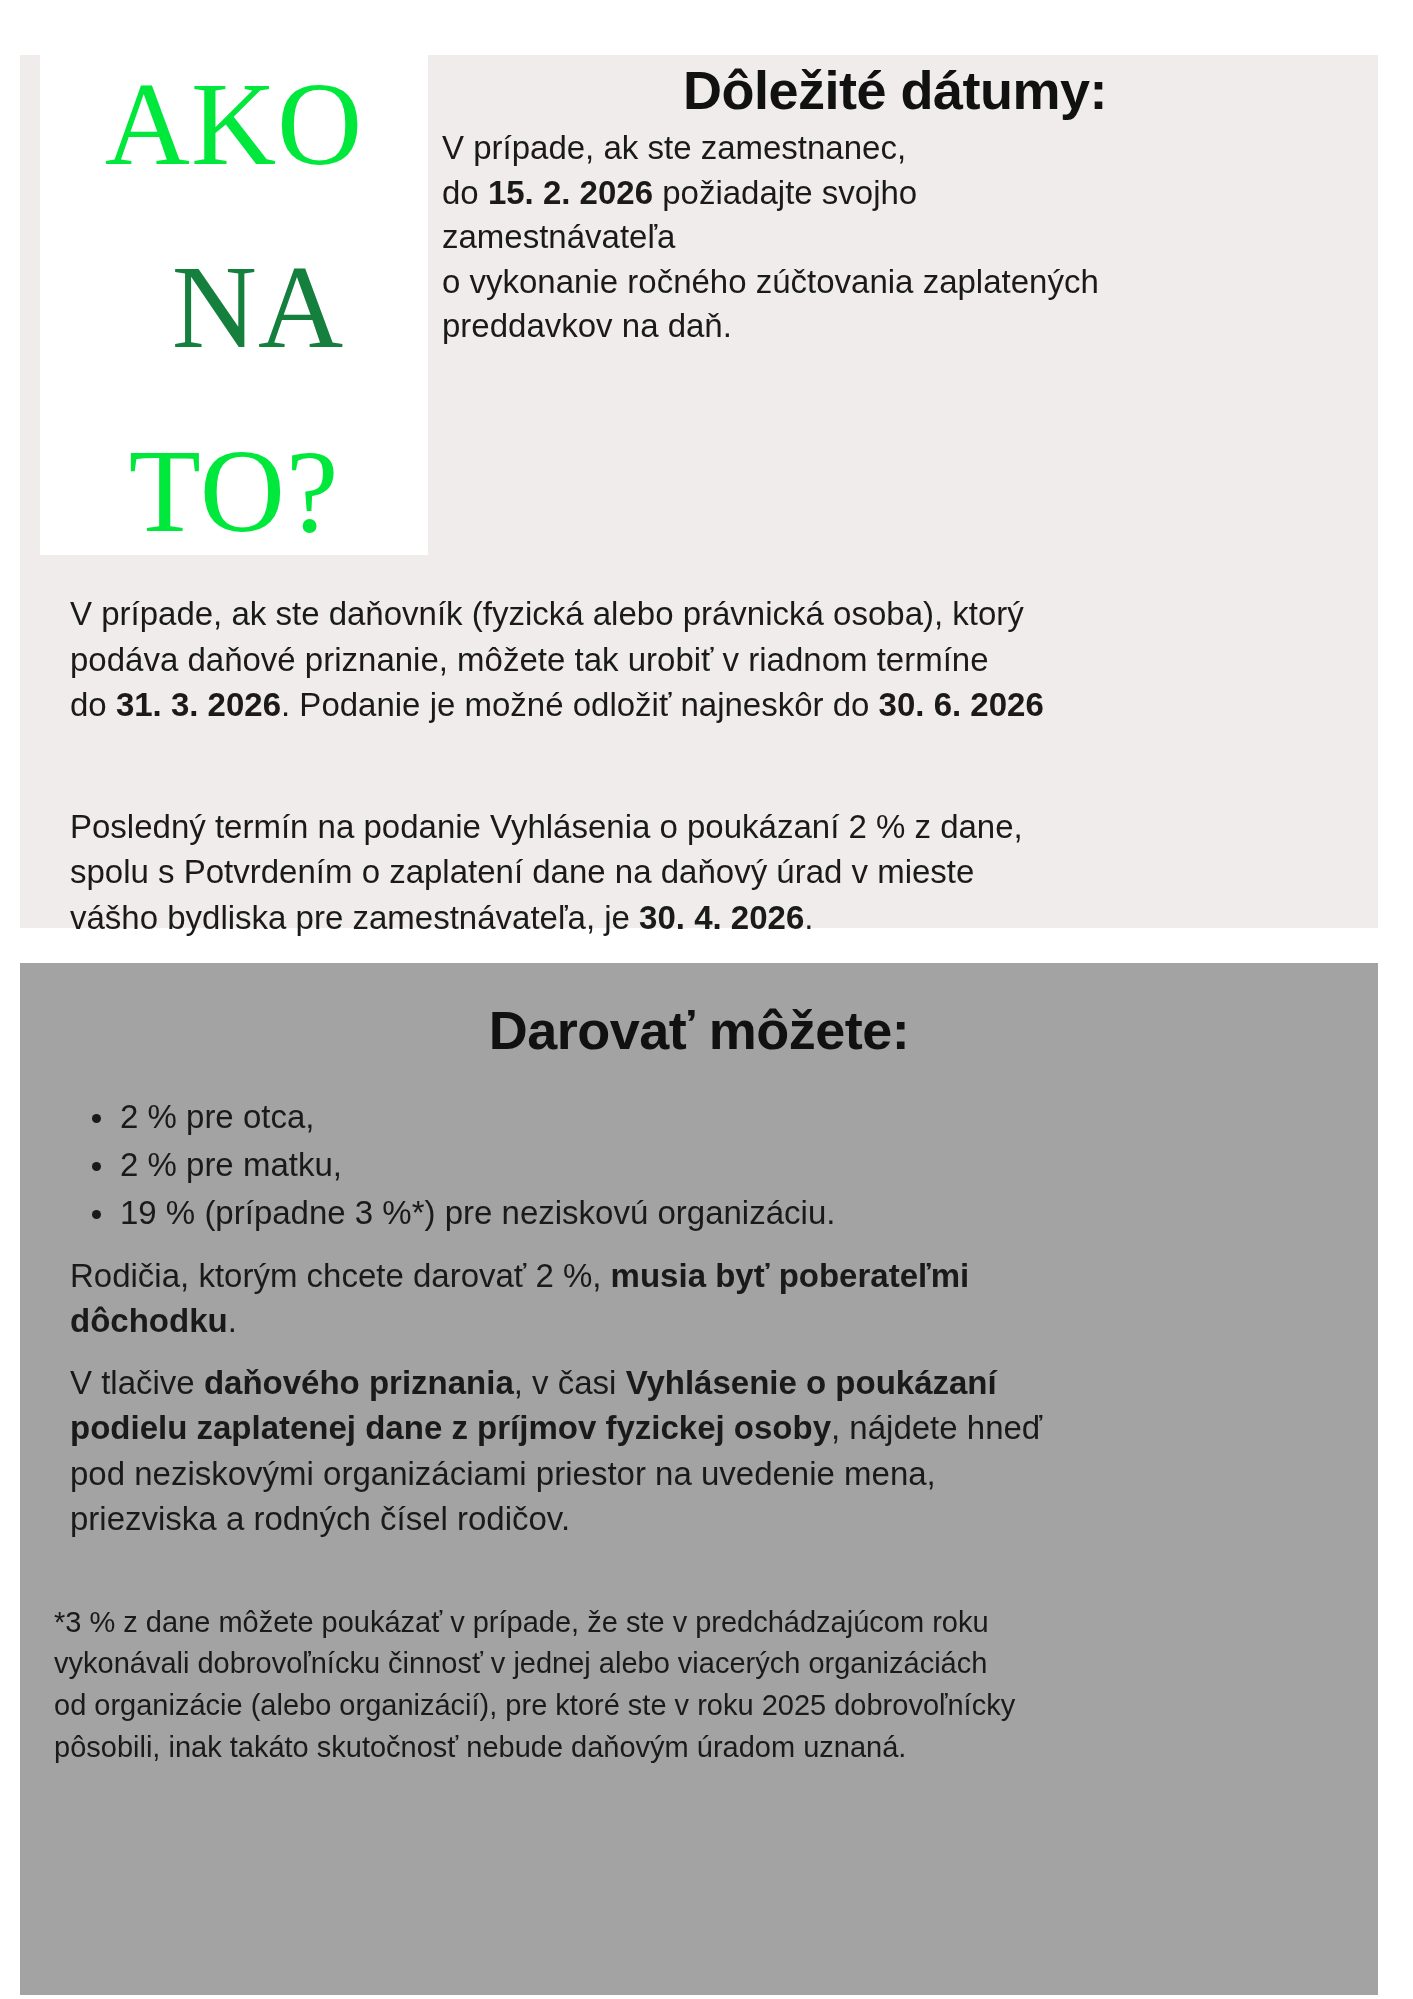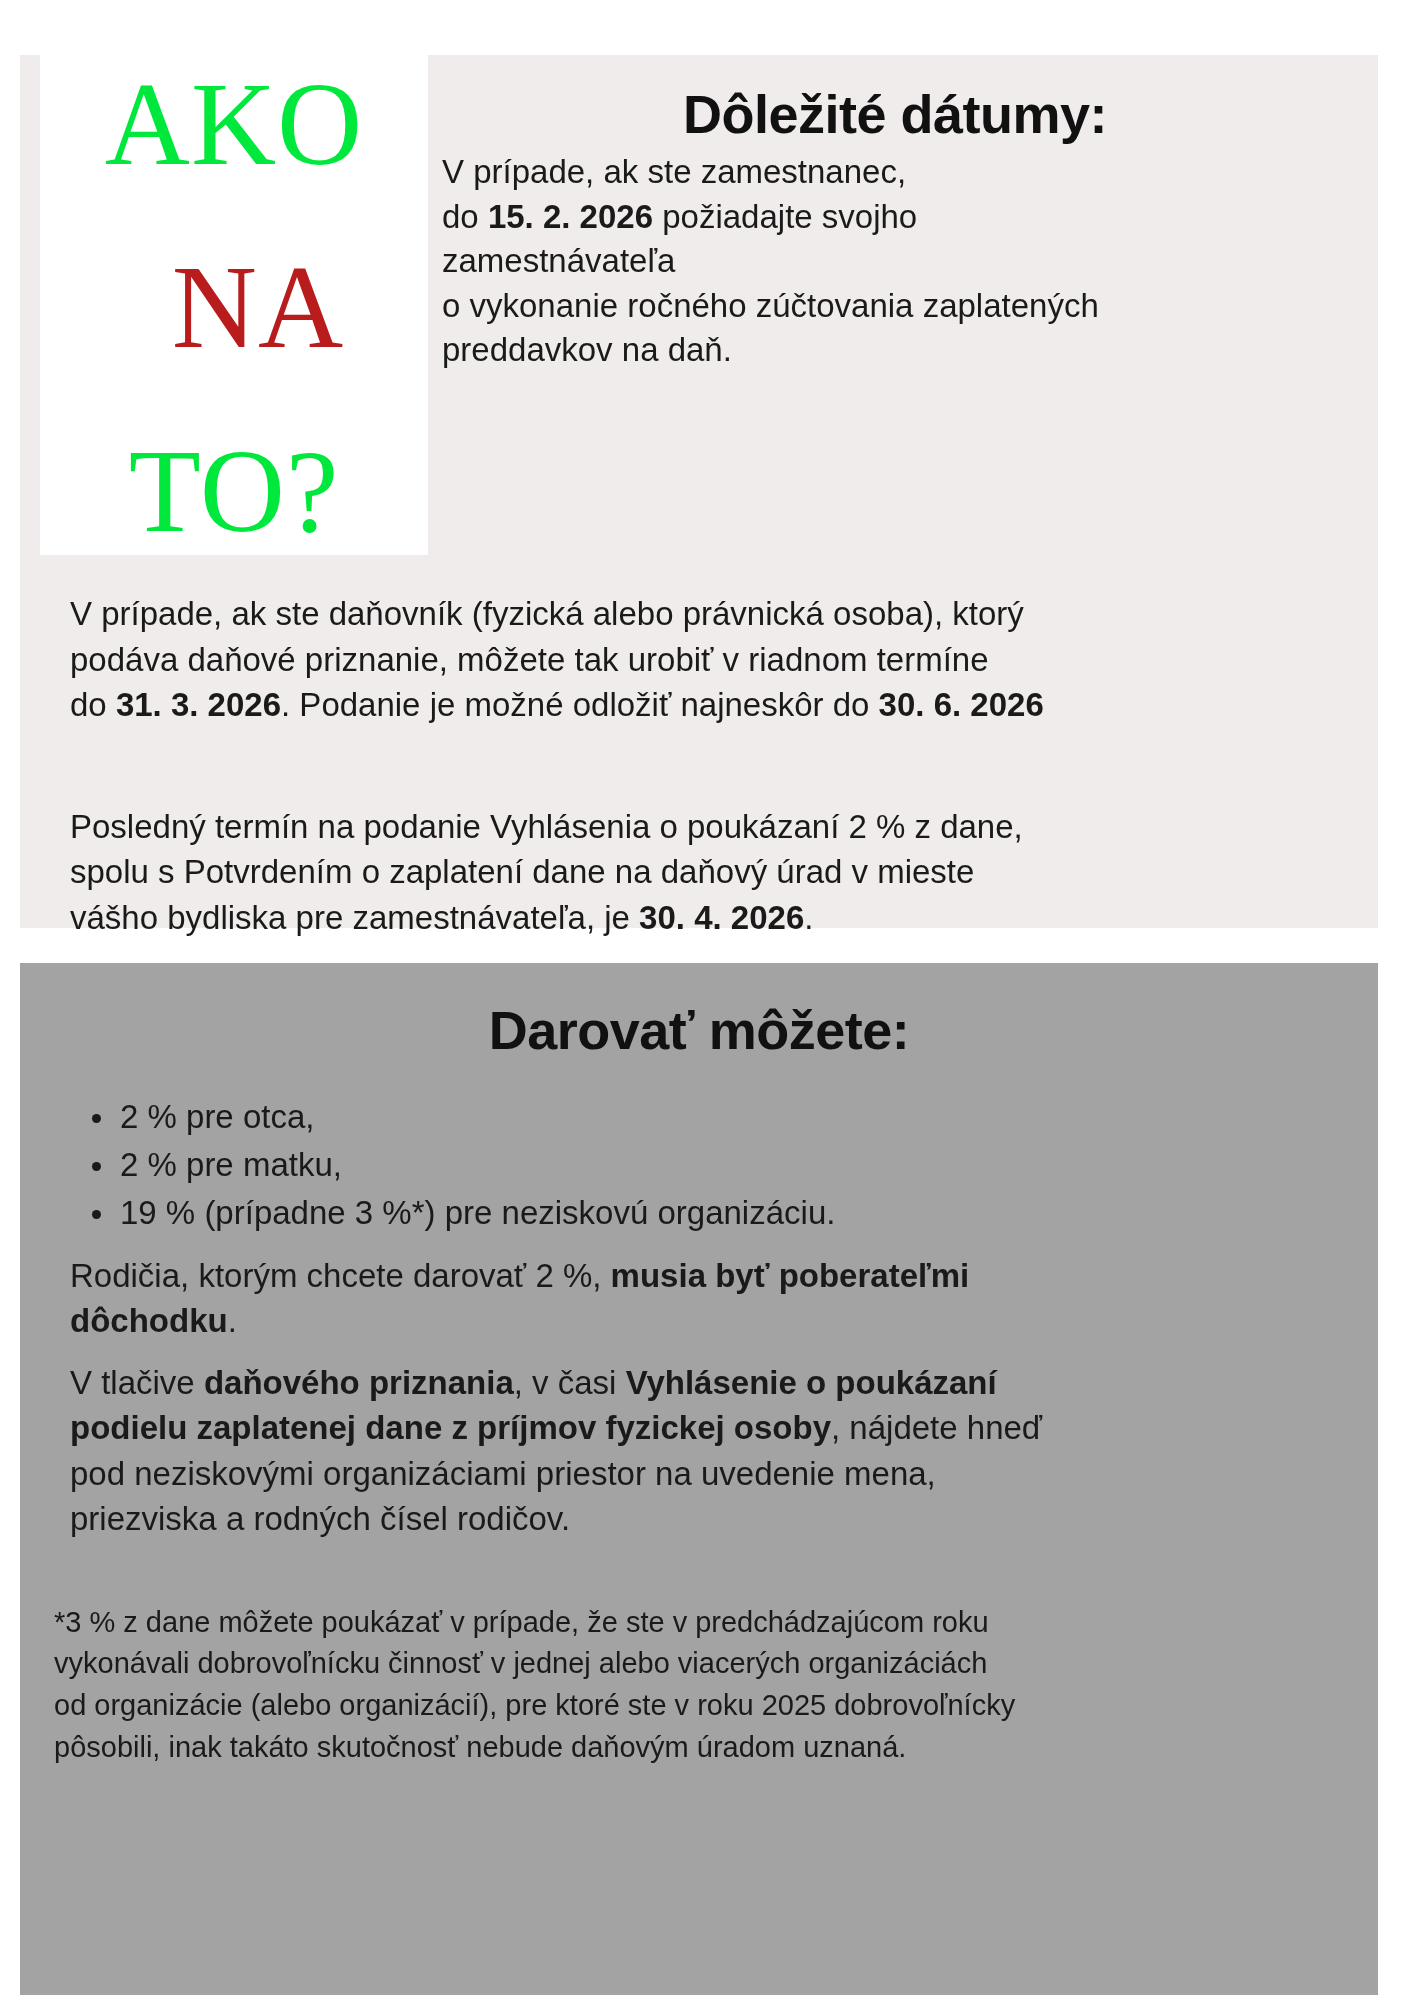--- a/index.html
+++ b/index.html
@@ -52,39 +52,39 @@
     font-family: "Liberation Serif", "DejaVu Serif", serif;
     font-weight: 400;
     font-size: 118px;
     line-height: 1.08;
     letter-spacing: 1px;
     margin: 0;
     text-align: center;
     white-space: nowrap;
   }
   .logo-line.green { color: #00e83c; }
-  .logo-line.black { color: #b91c1c; margin-left: 48px; }
+  .logo-line.black { color: #15803d; margin-left: 48px; }
 
   
   .heading {
     font-family: "Liberation Sans Narrow", "Liberation Sans", sans-serif;
     font-weight: 700;
     font-size: 54px;
     line-height: 1.1;
     color: #111111;
     text-align: center;
     margin: 0;
     letter-spacing: -0.5px;
   }
 
   
   .header-right {
     position: absolute;
     left: 408px;
-    top: 30px;
+    top: 6px;
     width: 950px;
     padding-right: 16px;
     box-sizing: border-box;
   }
   .header-right .heading { margin-bottom: 6px; }
 
   .header-body {
     font-size: 33px;
     line-height: 1.345;
     color: #1a1a1a;

